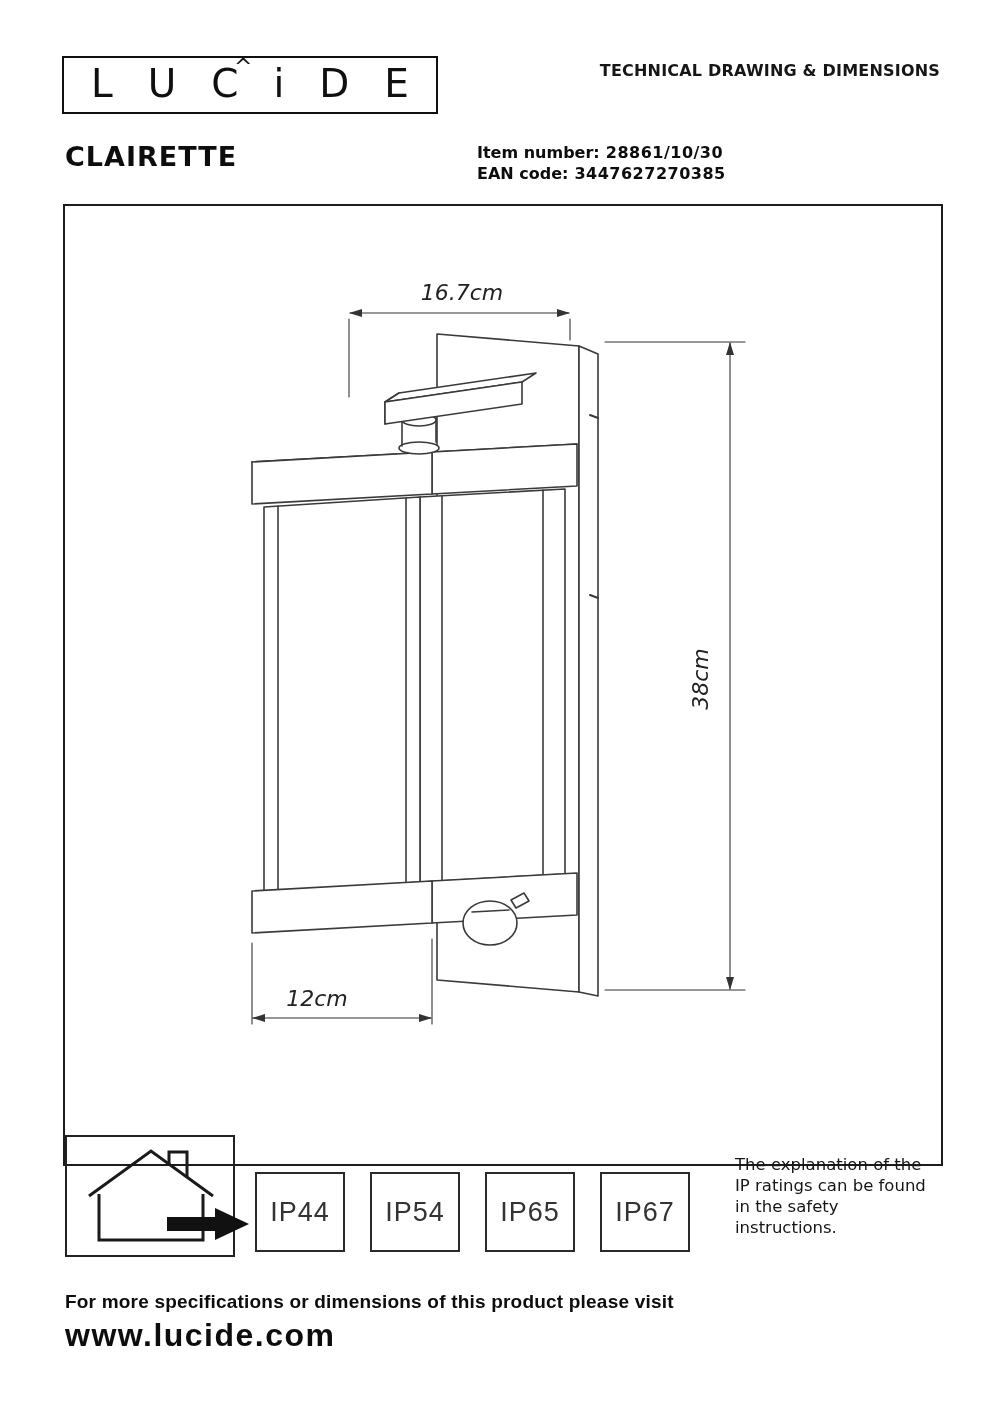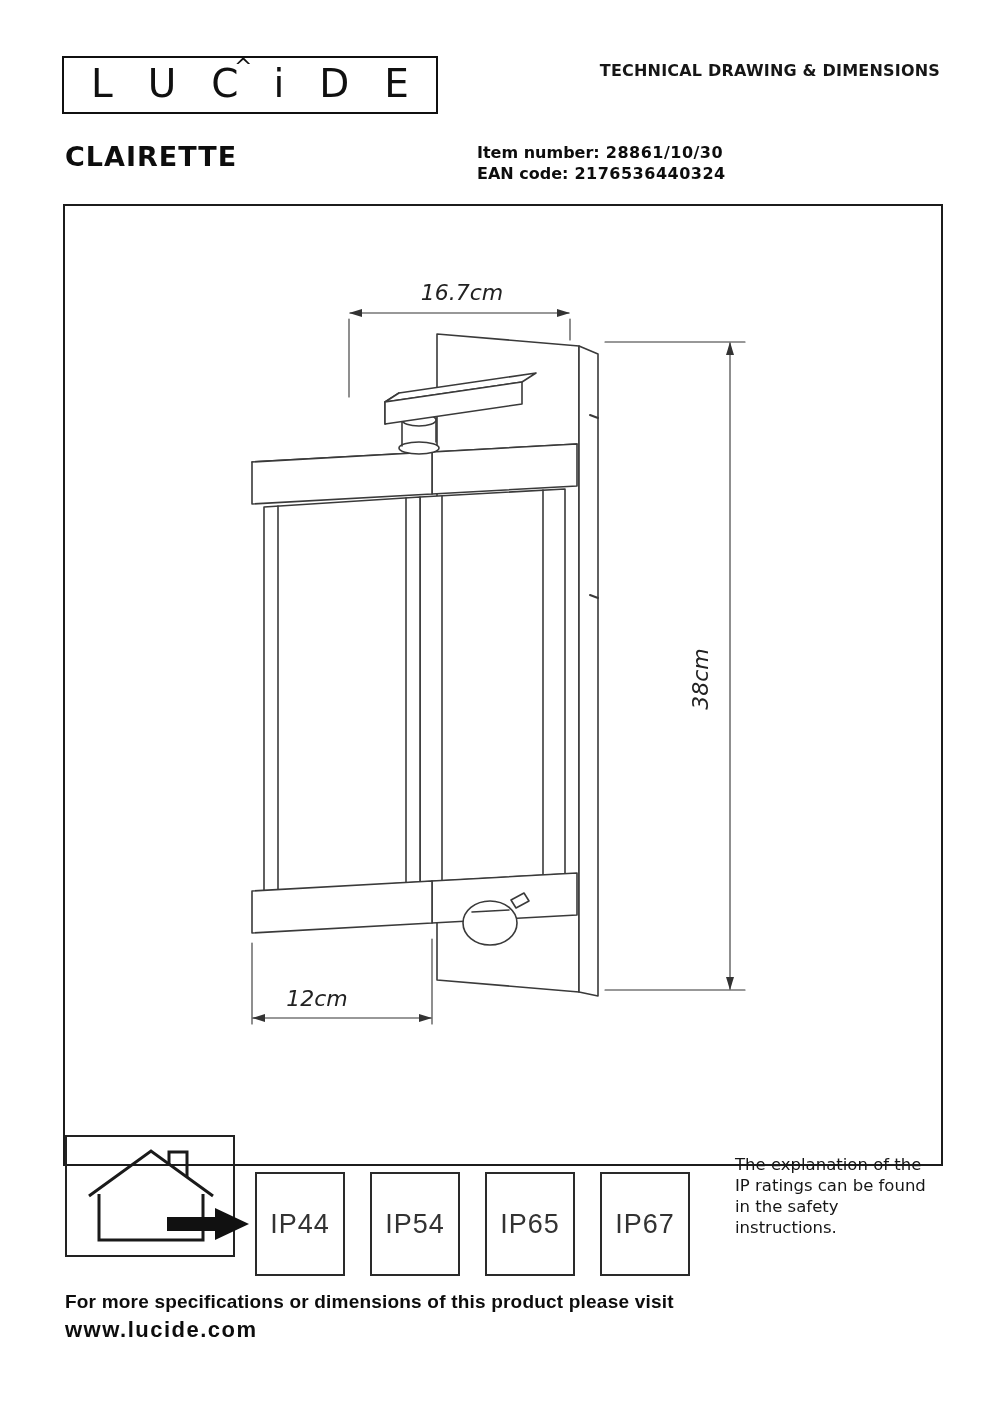--- a/index.html
+++ b/index.html
@@ -21,48 +21,48 @@
   .product-name { position:absolute; left:65px; top:141px; font-size:27px; font-weight:bold; letter-spacing:1px; color:#0d0d0d; }
   .codes { position:absolute; left:477px; top:142px; font-size:16px; font-weight:bold; line-height:21px; color:#0d0d0d; }
   .codes .val { margin-left:6px; letter-spacing:0.5px; }
   
   .drawing-area { position:absolute; left:63px; top:204px; width:880px; height:962px; border:2px solid #1c1c1c; }
   svg.draw { display:block; width:876px; height:897px; }
   
   .house-box { position:absolute; left:65px; top:1135px; width:170px; height:122px; border:2px solid #222; }
   .house-svg { position:absolute; left:0; top:0; overflow:visible; }
   .ip-box {
-    position:absolute; top:1172px; width:90px; height:104px; border:2px solid #2a2a2a;
+    position:absolute; top:1172px; width:90px; height:80px; border:2px solid #2a2a2a;
     display:flex; align-items:center; justify-content:center;
     font-size:27px; color:#333; letter-spacing:1px; font-family:"Liberation Sans",sans-serif;
   }
   #ip0{left:255px} #ip1{left:370px} #ip2{left:485px} #ip3{left:600px}
   .ip-note { position:absolute; left:735px; top:1154px; width:225px; font-size:16.5px; line-height:21px; white-space:pre-line; color:#161616; }
   .visit { position:absolute; left:65px; top:1291px; font-size:19px; font-weight:bold; letter-spacing:0.2px; font-family:"Liberation Sans",sans-serif; color:#0d0d0d; }
-  .website { position:absolute; left:65px; top:1317px; font-size:22px; font-weight:bold; letter-spacing:1.5px; font-family:"Liberation Sans",sans-serif; color:#0d0d0d; }
+  .website { position:absolute; left:65px; top:1317px; font-size:32px; font-weight:bold; letter-spacing:1.5px; font-family:"Liberation Sans",sans-serif; color:#0d0d0d; }
 </style>
 </head>
 <body>
 
 <div class="page">
 
   <div class="logo-box">
     <span class="logo-accent">^</span>
     <span class="logo-letter">L</span>
     <span class="logo-letter">U</span>
     <span class="logo-letter">C</span>
     <span class="logo-letter">i</span>
     <span class="logo-letter">D</span>
     <span class="logo-letter">E</span>
   </div>
   <div class="tagline">TECHNICAL DRAWING &amp; DIMENSIONS</div>
   <h1 class="product-name">CLAIRETTE</h1>
   <div class="codes">
     <div><span>Item number:</span><span class="val">28861/10/30</span></div>
-    <div><span>EAN code:</span><span class="val">2176536440324</span></div>
+    <div><span>EAN code:</span><span class="val">3447627270385</span></div>
   </div>
 
   <div class="drawing-area">
     <svg class="draw" viewBox="0 0 876 897" xmlns="http://www.w3.org/2000/svg">
       <g stroke="#3a3a3a" fill="none" stroke-linejoin="round" stroke-linecap="round">
 
         <g stroke-width="1.6">
           <polygon points="372,128 514,140 514,786 372,774" fill="#fff"></polygon>
           <polygon points="514,140 533,148 533,790 514,786" fill="#fff"></polygon>
           <line x1="525" y1="209" x2="533" y2="212" stroke-width="2"></line>

